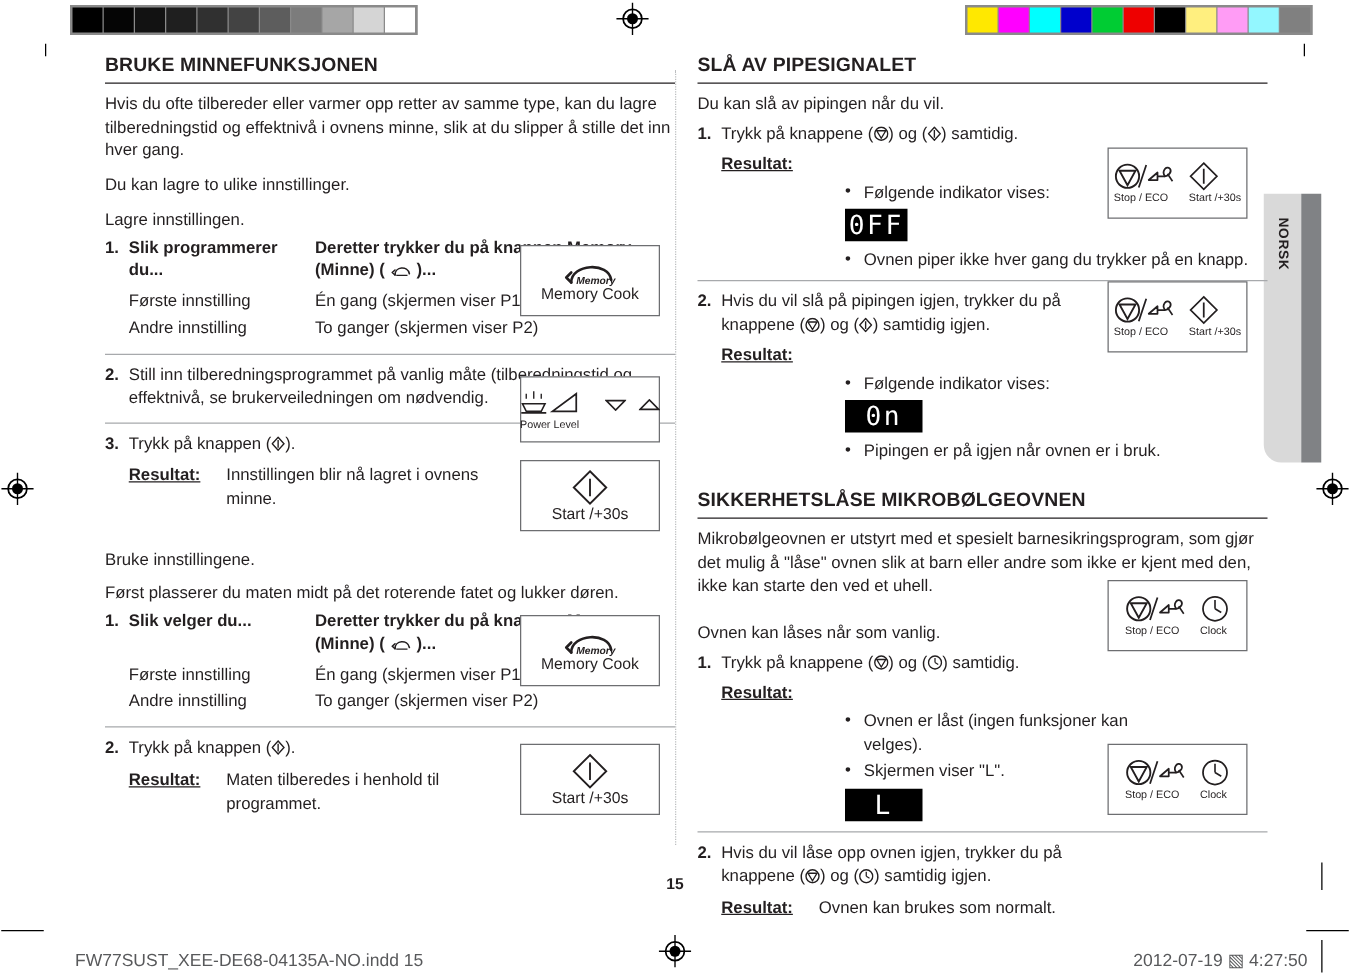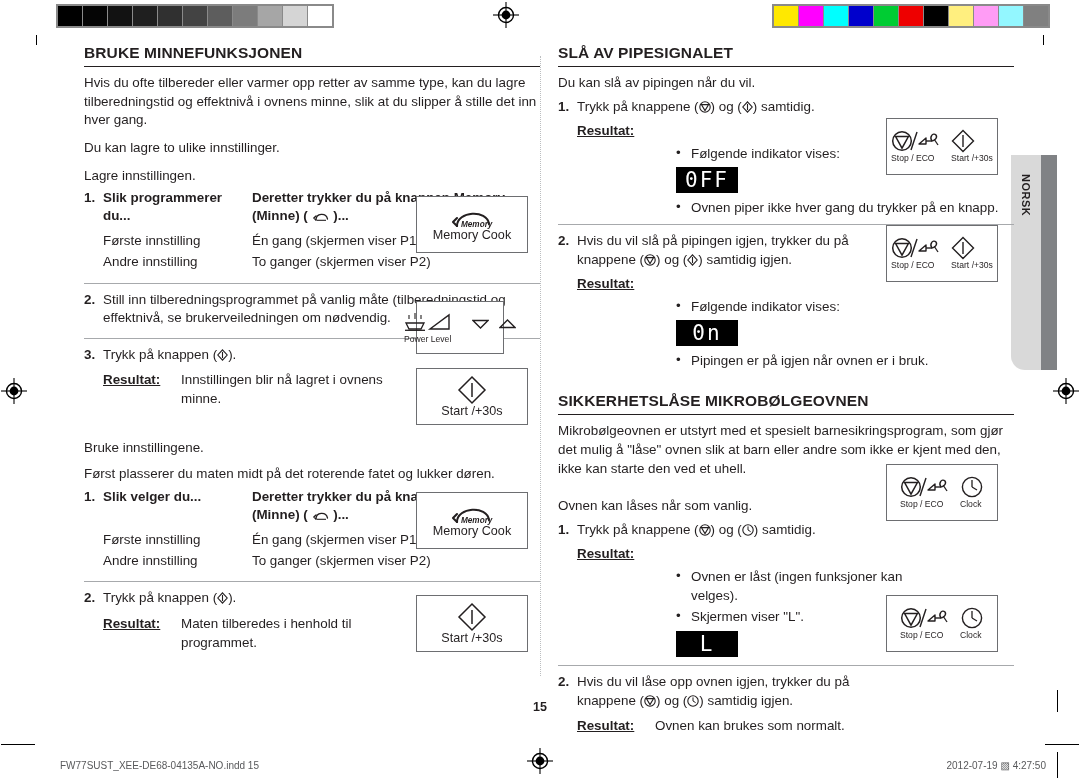--- a/index.html
+++ b/index.html
@@ -235,21 +235,21 @@
     width: 1080px;
     text-align: center;
     font-size: 12.5px;
     font-weight: bold;
     color: #231f20;
   }
 
   .footer-left, .footer-right {
     position: absolute;
     top: 760px;
-    font-size: 10px;
+    font-size: 14px;
     color: #58595b;
     white-space: nowrap;
   }
   .footer-left { left: 60px; }
   .footer-right { right: 34px; }
 
   .inline-icon { display: inline-block; vertical-align: -2px; }
 </style>
 </head>
 <body>
@@ -441,21 +441,21 @@
             </svg></span>) samtidig.
       </div>
     </div>
     <div class="result-row" style="margin-top:4px;">
       <div class="result-label">Resultat:</div>
     </div>
     <ul class="bullet-list">
       <li>Følgende indikator vises:</li>
     </ul>
     <div class="lcd-wrap">
-      <span class="lcd" style="width:62px;height:26px;">0FF</span>
+      <span class="lcd" style="width:50px;height:26px;">0FF</span>
     </div>
     <ul class="bullet-list">
       <li>Ovnen piper ikke hver gang du trykker på en knapp.</li>
     </ul>
 
     <hr class="hr-rule" style="margin-top:7px;">
 
     <div class="step">
       <div class="step-num">2.</div>
       <div class="step-body" style="max-width:310px;">
@@ -532,21 +532,21 @@
 
   <div class="panel" style="left:416px; top:196px; width:112px; height:57px;">
     <svg width="50" height="23" viewBox="0 0 50 23">
       <path d="M10 20 C 10 5, 40 3, 42 18" fill="none" stroke="#231f20" stroke-width="2.1" stroke-linecap="round"></path>
       <path d="M10 20 L 6 16 L 10 12" fill="none" stroke="#231f20" stroke-width="2.1" stroke-linecap="round" stroke-linejoin="round"></path>
       <text x="14" y="21" font-family="Liberation Sans, sans-serif" font-size="8.2" font-weight="bold" font-style="italic" fill="#231f20">Memory</text>
     </svg>
     <div class="panel-caption">Memory Cook</div>
   </div>
 
-  <div class="panel" style="left:416px; top:301px; width:88px; height:53px;">
+  <div class="panel" style="left:416px; top:301px; width:112px; height:53px;">
     <div class="panel-row" style="gap:10px; align-items:center;">
       <div class="panel-key">
         <svg width="58" height="23" viewBox="0 0 58 23">
           <path d="M5 8 L5 4 M11 8 L11 2 M17 8 L17 4" stroke="#231f20" stroke-width="1.1"></path>
           <path d="M2 12 L20 12 L17 18 L5 18 Z" fill="none" stroke="#231f20" stroke-width="1.3"></path>
           <line x1="1" y1="19.3" x2="21" y2="19.3" stroke="#231f20" stroke-width="1.3"></line>
           <polygon points="26,18 45,18 45,4" fill="none" stroke="#231f20" stroke-width="1.4"></polygon>
         </svg>
         <div class="panel-caption small">Power Level</div>
       </div>

